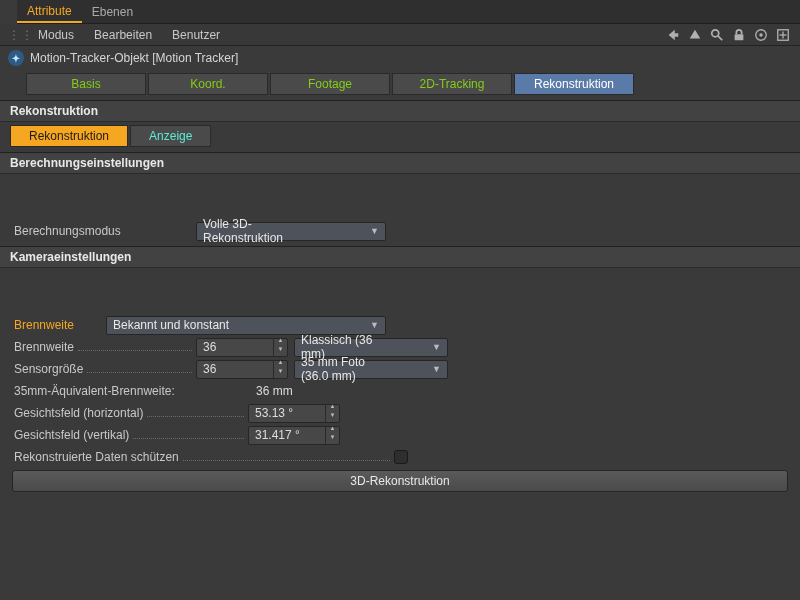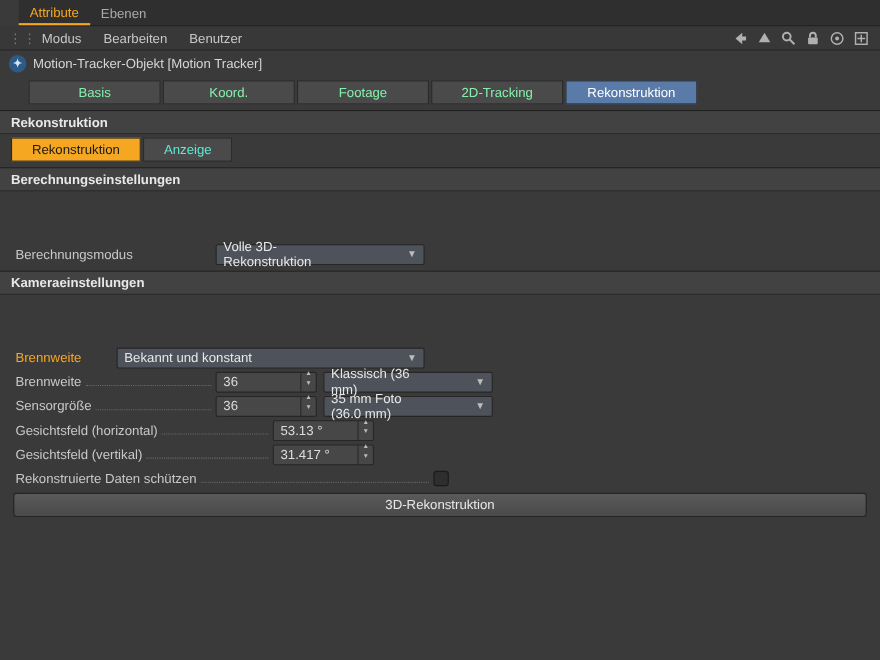--- a/index.html
+++ b/index.html
@@ -14,21 +14,21 @@
   .menu-item { padding: 0 10px; color: #c8c8c8; cursor: pointer; }
   .menu-spacer { flex: 1; }
   .menu-icon { width: 18px; height: 18px; display: flex; align-items: center; justify-content: center; margin-left: 4px; color: #b0b0b0; cursor: pointer; }
   .menu-icon svg { width: 14px; height: 14px; fill: currentColor; }
 
   .object-header { display: flex; align-items: center; height: 24px; background: #3a3a3a; padding: 0 8px; }
   .object-icon { width: 16px; height: 16px; border-radius: 50%; background: #2e5a86; display: flex; align-items: center; justify-content: center; margin-right: 6px; color: #cfe6ff; font-size: 10px; font-weight: bold; }
   .object-title { color: #d6d6d6; }
 
   .main-tabs { display: flex; padding: 3px 26px; gap: 2px; }
-  .main-tab { flex: 0 0 120px; text-align: center; padding: 3px 0; background: #4a4a4a; border: 1px solid #2a2a2a; color: #86efac; cursor: pointer; font-size: 12px; }
+  .main-tab { flex: 0 0 120px; text-align: center; padding: 3px 0; background: #4a4a4a; border: 1px solid #2a2a2a; color: #84cc16; cursor: pointer; font-size: 12px; }
   .main-tab.active { background: #5a7ba8; color: #fff; }
 
   .section-header { background: #424242; padding: 3px 10px; font-weight: bold; color: #e8e8e8; border-top: 1px solid #212121; border-bottom: 1px solid #2a2a2a; margin-top: 2px; }
 
   .sub-tabs { display: flex; padding: 3px 10px; gap: 2px; }
   .sub-tab { padding: 3px 18px; background: #4a4a4a; border: 1px solid #2a2a2a; color: #5eead4; cursor: pointer; }
   .sub-tab.active { background: #f6a721; color: #1a1a1a; }
 
   .panel { padding: 2px 0; margin-top: 44px; }
   .row { display: flex; align-items: center; height: 22px; padding: 0 12px; }
@@ -184,20 +184,26 @@
           <span>▼</span>
         </div>
     </div>
     <div class="gap"></div>
     <div class="dropdown w-150">
       <span>35 mm Foto (36.0 mm)</span>
       <span class="chev">▼</span>
     </div>
   </div>
 
+  <div class="row" style="padding-left:14px;">
+    <div class="label" style="width:238px;">
+        <span class="label-text">35mm-Äquivalent-Brennweite:</span>
+      </div>
+    <span class="static-val">36 mm</span>
+  </div>
 
   <div class="row indent">
     <div class="label" style="width:234px;">
         <span class="label-text">Gesichtsfeld (horizontal)</span>
         <span class="dots"></span>
       </div>
     <div class="num-input w-96">
       <input value="53.13 °" style="">
       <div class="spin">
           <span>▲</span>

